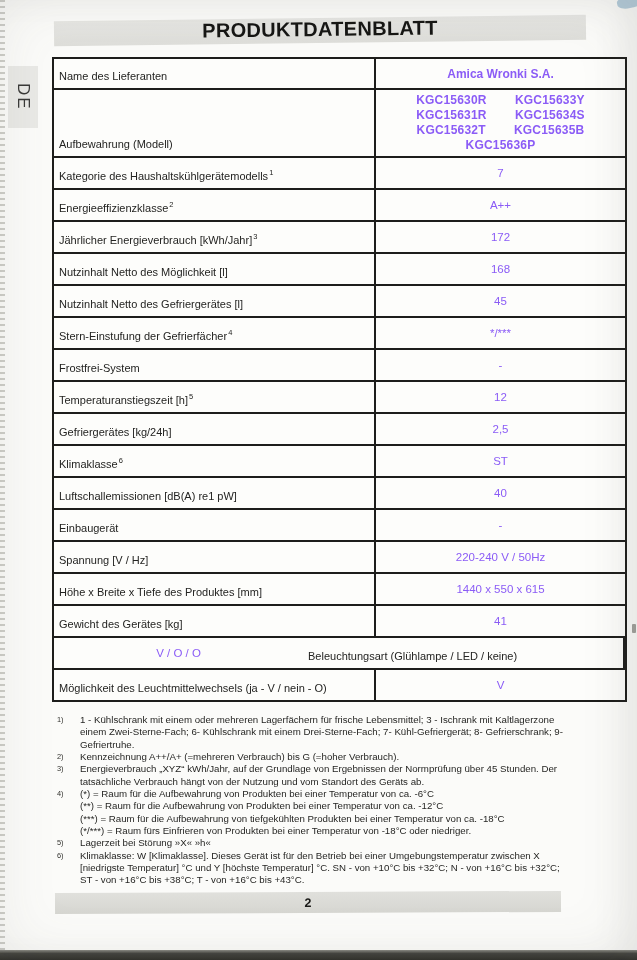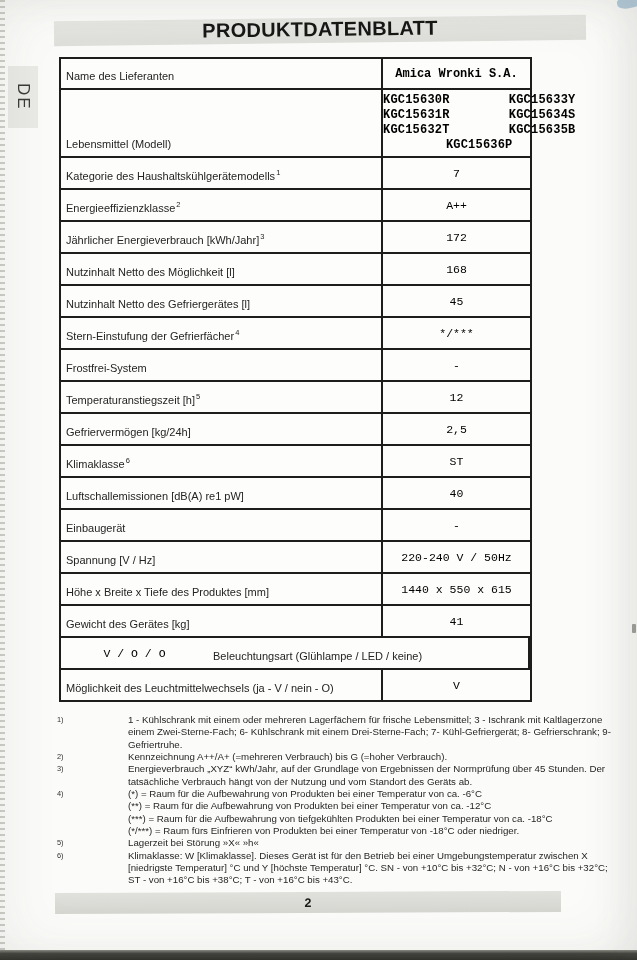--- a/index.html
+++ b/index.html
@@ -51,54 +51,54 @@
     background:linear-gradient(to bottom,#e6e6e3,#dededa);
     transform:rotate(-0.7deg);
     display:flex;align-items:center;justify-content:center;
   }
   .title-band h1{
     margin:0;font-size:20px;font-weight:700;color:#161614;letter-spacing:0.3px;
     transform:translatey(-1px);
   }
   
   .spec-table{
-    position:absolute;left:59px;top:57px;width:473px;z-index:3;
+    position:absolute;left:52px;top:57px;width:575px;z-index:3;
     border:2px solid #1d1d1b;background:#fdfdfb;
     box-sizing:border-box;
   }
   .row{display:flex;border-top:2px solid #1d1d1b;height:30px;box-sizing:content-box;}
   .row:first-child{border-top:none;}
   .row.r-name{height:29px;}
   .row.r-model{height:66px;}
   .cell{box-sizing:border-box;}
   .cell.label{
     flex:0 0 322px;border-right:2px solid #1d1d1b;
     display:flex;align-items:flex-end;
     padding:0 4px 6px 5px;
     font-size:11px;line-height:11.5px;color:#242422;
   }
   .cell.label sup{
     font-size:7.5px;position:relative;top:-4px;margin-left:1px;
   }
   .cell.value{
     flex:1;display:flex;flex-direction:column;align-items:center;justify-content:center;
-    font-size:11.5px;color:#000000;text-align:center;font-family:Liberation Mono, monospace;
+    font-size:11.5px;color:#8b5cf6;text-align:center;
   }
   .cell.value.bold{font-weight:700;font-size:12px;}
   .model-line{line-height:14.8px;font-weight:700;font-size:12px;letter-spacing:0.2px;white-space:pre;}
   
   .footnotes{
     position:absolute;left:57px;top:714px;width:528px;z-index:3;color:#262624;
   }
   .fn{display:flex;}
   .fn-marker{
     flex:0 0 23px;font-size:7.4px;padding-top:1px;color:#33332f;
   }
   .fn-text{font-size:9.7px;line-height:12.35px;}
-  .fn-text div{white-space:nowrap;margin-left:48px;}
+  .fn-text div{white-space:nowrap;}
   
   .footer-band{
     position:absolute;left:55px;top:892px;width:506px;height:21px;z-index:3;
     background:linear-gradient(to bottom,#e0e0dc,#d6d6d1);
     transform:rotate(-0.25deg);
     display:flex;align-items:center;justify-content:center;
   }
   .footer-band .pagenum{font-size:12.5px;font-weight:700;color:#1a1a18;}
 </style>
 </head>
@@ -119,21 +119,21 @@
 <div class="spec-table">
   <div id="table-body">
       <div class="row r-name">
         <div class="cell label">
           <span>Name des Lieferanten</span>
         </div>
         <div class="cell value bold">Amica Wronki S.A.</div>
       </div>
       <div class="row r-model">
         <div class="cell label">
-          <span>Lebensmittel (Modell)</span>
+          <span>Aufbewahrung (Modell)</span>
         </div>
         <div class="cell value bold">
           <div class="model-line">KGC15630R        KGC15633Y</div>
           <div class="model-line">KGC15631R        KGC15634S</div>
           <div class="model-line">KGC15632T        KGC15635B</div>
           <div class="model-line">KGC15636P</div>
         </div>
       </div>
       <div class="row">
         <div class="cell label">
@@ -183,21 +183,21 @@
       </div>
       <div class="row">
         <div class="cell label">
           <span>Temperaturanstiegszeit [h]</span>
           <sup>5</sup>
         </div>
         <div class="cell value">12</div>
       </div>
       <div class="row">
         <div class="cell label">
-          <span>Gefriervermögen [kg/24h]</span>
+          <span>Gefriergerätes [kg/24h]</span>
         </div>
         <div class="cell value">2,5</div>
       </div>
       <div class="row">
         <div class="cell label">
           <span>Klimaklasse </span>
           <sup>6</sup>
         </div>
         <div class="cell value">ST</div>
       </div>

